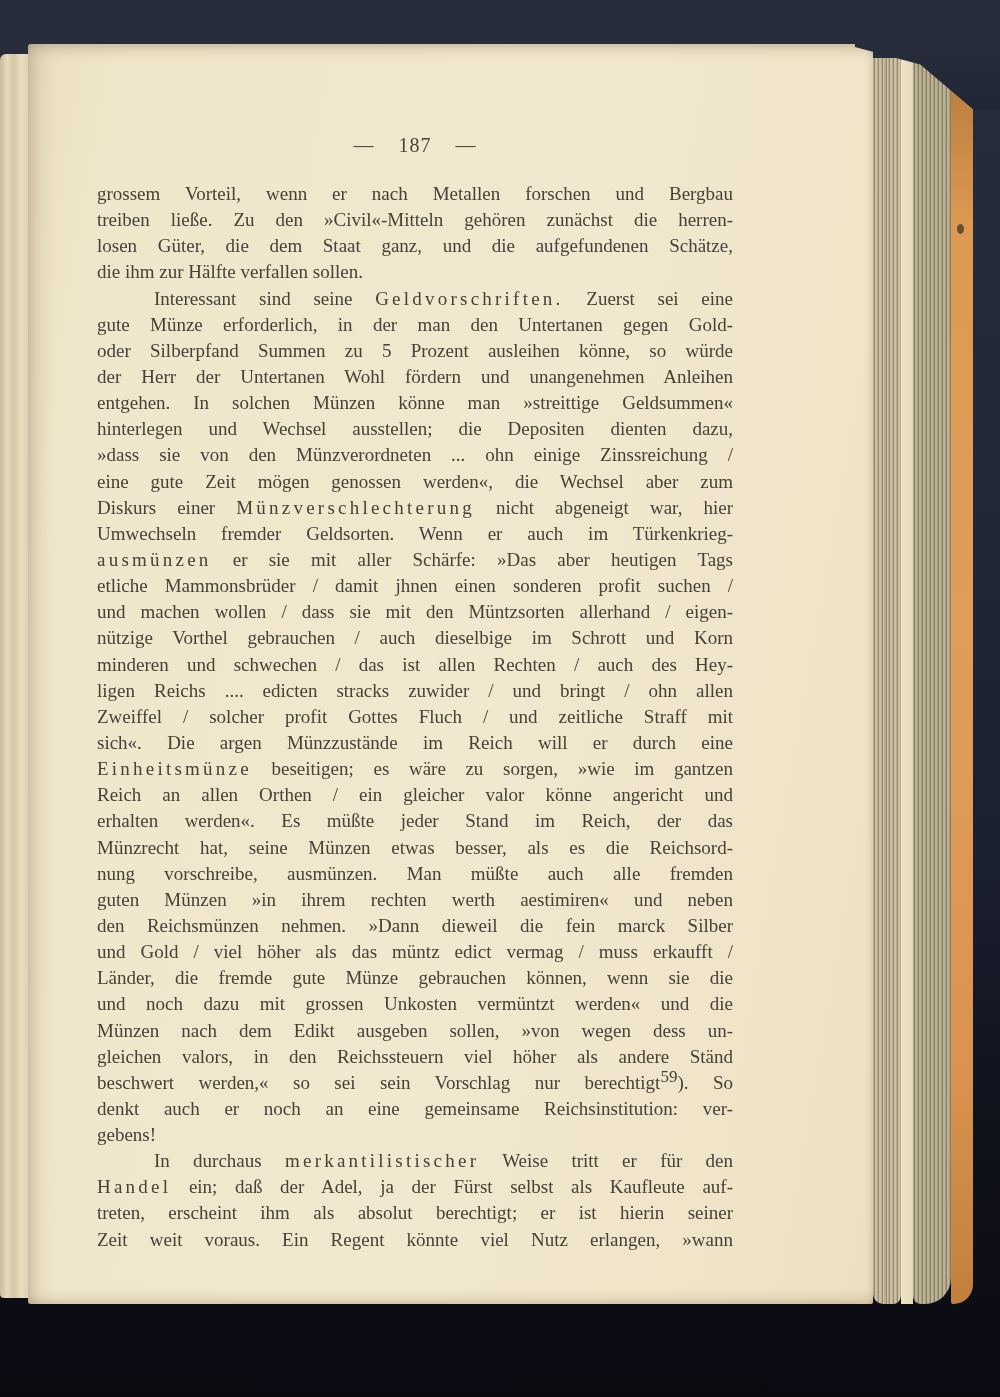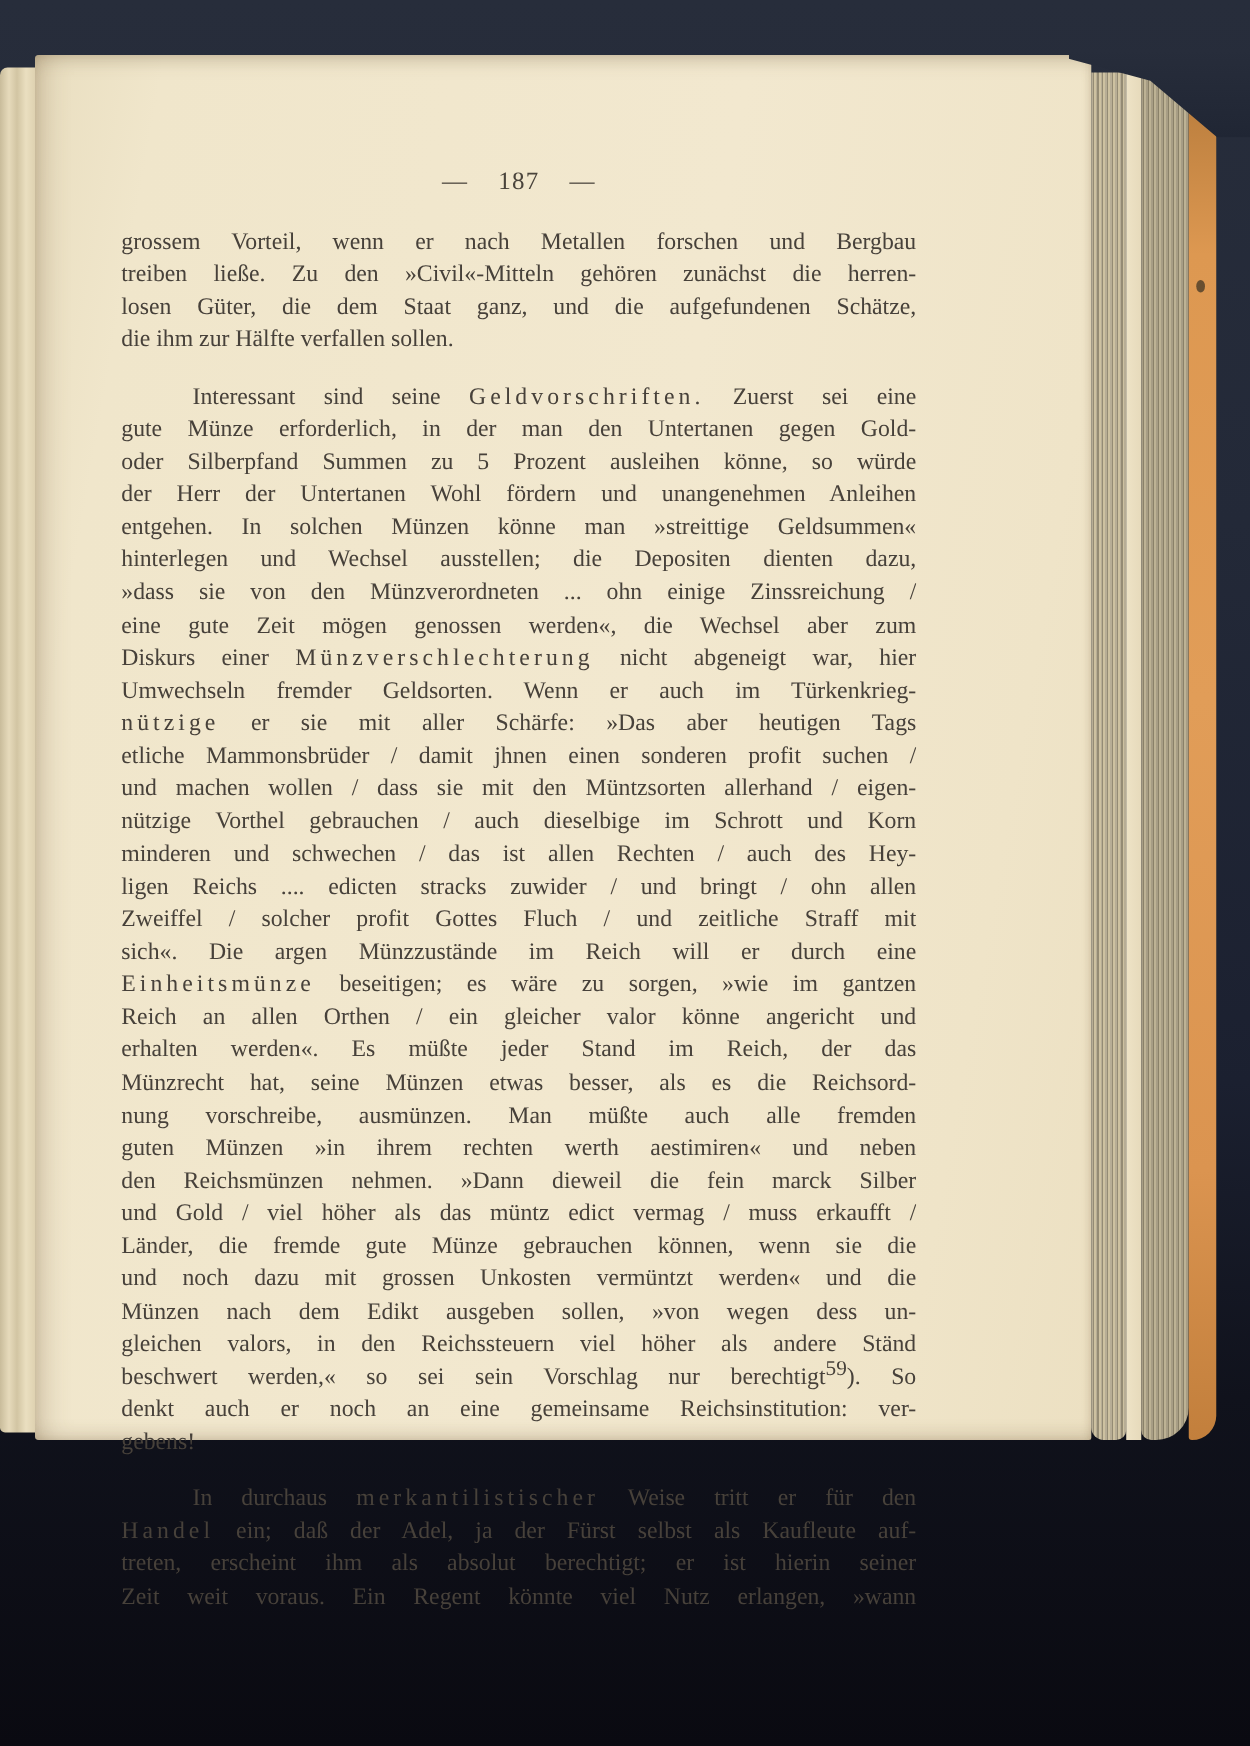--- a/index.html
+++ b/index.html
@@ -1,42 +1,42 @@
 <!DOCTYPE html>
 <html><head>
 <meta charset="utf-8">
 <style>
   html,body{margin:0;padding:0;background:#0b0b12;}
   .screen{
     position:relative;width:1000px;height:1397px;overflow:hidden;
     background:linear-gradient(180deg,#272d3b 0%,#232938 30%,#1b2030 62%,#10121c 80%,#0a0a11 100%);
     font-family:"Liberation Serif","DejaVu Serif",serif;
   }
-  .book{position:absolute;left:0;top:44px;width:973px;height:1108px;}
+  .book{position:absolute;left:0;top:44px;width:973px;height:1260px;}
   .under-pages{
     position:absolute;left:0;top:10px;bottom:6px;width:40px;border-radius:6px 0 0 4px;
     background:linear-gradient(90deg,#c9bc9b 0%,#e6dabb 18%,#d2c5a3 34%,#eadfc0 52%,#ddd0af 72%,#e4d8b8 100%);
   }
   .page{
     position:absolute;left:28px;top:0;bottom:0;width:845px;border-radius:3px 2px 2px 3px;
     background:linear-gradient(100deg,#e9dec0 0%,#f0e6cb 10%,#f2e8cf 55%,#efe4c8 85%,#ece0c2 100%);
     box-shadow:inset 16px 0 26px -16px rgba(110,85,50,.45), inset -4px 0 8px -4px rgba(120,95,60,.25),
                inset 0 14px 18px -14px rgba(100,80,50,.35), inset 0 -12px 16px -12px rgba(100,80,50,.28);
   }
   .content{position:absolute;left:69px;top:88px;width:636px;color:#47413a;font-size:19px;}
   .pagenum{
     text-align:center;font-size:20px;height:26px;line-height:26px;margin-bottom:23px;
     word-spacing:18px;letter-spacing:1px;color:#4a443c;
   }
   .textblock .line{
     line-height:26.15px;height:26.15px;overflow:hidden;
     text-align:justify;text-align-last:justify;
   }
   .line.nj{text-align:right;text-align-last:left;}
-  .line.ind{padding-left:57px;margin-top:19px;}
+  .line.ind{padding-left:57px;}
   .sperr{letter-spacing:.17em;}
   .sup{font-size:17px;vertical-align:super;line-height:0;}
   .fore-edge{position:absolute;left:873px;top:14px;bottom:0;width:78px;}
   .band{position:absolute;top:0;bottom:0;}
   .b1{left:0;width:28px;border-radius:0 0 8px 10px;
       background:repeating-linear-gradient(90deg,#b7ad95 0 1.2px,#948b74 1.2px 2.2px,#cdc1a0 2.2px 3.8px);}
   .b2{left:28px;width:12px;background:linear-gradient(90deg,#eee3c6,#e6dabb);}
   .b3{left:40px;width:38px;border-radius:0 6px 26px 8px;
       background:repeating-linear-gradient(90deg,#a79d85 0 1.3px,#8a8169 1.3px 2.3px,#bdb294 2.3px 4px);}
   .cover-edge{
@@ -72,21 +72,21 @@
             <div class="line ind"><span>Interessant sind seine </span><span class="sperr">Geldvorschriften.</span><span>  Zuerst sei eine</span></div>
             <div class="line"><span>gute Münze erforderlich, in der man den Untertanen gegen Gold-</span></div>
             <div class="line"><span>oder Silberpfand Summen zu 5 Prozent ausleihen könne, so würde</span></div>
             <div class="line"><span>der Herr der Untertanen Wohl fördern und unangenehmen Anleihen</span></div>
             <div class="line"><span>entgehen.  In solchen Münzen könne man »streittige Geldsummen«</span></div>
             <div class="line"><span>hinterlegen und Wechsel ausstellen; die Depositen dienten dazu,</span></div>
             <div class="line"><span>»dass sie von den Münzverordneten ... ohn einige Zinssreichung /</span></div>
             <div class="line"><span>eine gute Zeit mögen genossen werden«, die Wechsel aber zum</span></div>
             <div class="line"><span>Diskurs einer </span><span class="sperr">Münzverschlechterung</span><span> nicht abgeneigt war, hier</span></div>
             <div class="line"><span>Umwechseln fremder Geldsorten.  Wenn er auch im Türkenkrieg-</span></div>
-            <div class="line"><span class="sperr">nützige</span><span> er sie mit aller Schärfe: »Das aber heutigen Tags</span></div>
+            <div class="line"><span class="sperr">ausmünzen</span><span> er sie mit aller Schärfe: »Das aber heutigen Tags</span></div>
             <div class="line"><span>etliche Mammonsbrüder / damit jhnen einen sonderen profit suchen /</span></div>
             <div class="line"><span>und machen wollen / dass sie mit den Müntzsorten allerhand / eigen-</span></div>
             <div class="line"><span>nützige Vorthel gebrauchen / auch dieselbige im Schrott und Korn</span></div>
             <div class="line"><span>minderen und schwechen / das ist allen Rechten / auch des Hey-</span></div>
             <div class="line"><span>ligen Reichs .... edicten stracks zuwider / und bringt / ohn allen</span></div>
             <div class="line"><span>Zweiffel / solcher profit Gottes Fluch / und zeitliche Straff mit</span></div>
             <div class="line"><span>sich«.  Die argen Münzzustände im Reich will er durch eine</span></div>
             <div class="line"><span class="sperr">Einheitsmünze</span><span> beseitigen; es wäre zu sorgen, »wie im gantzen</span></div>
             <div class="line"><span>Reich an allen Orthen / ein gleicher valor könne angericht und</span></div>
             <div class="line"><span>erhalten werden«.  Es müßte jeder Stand im Reich, der das</span></div>

